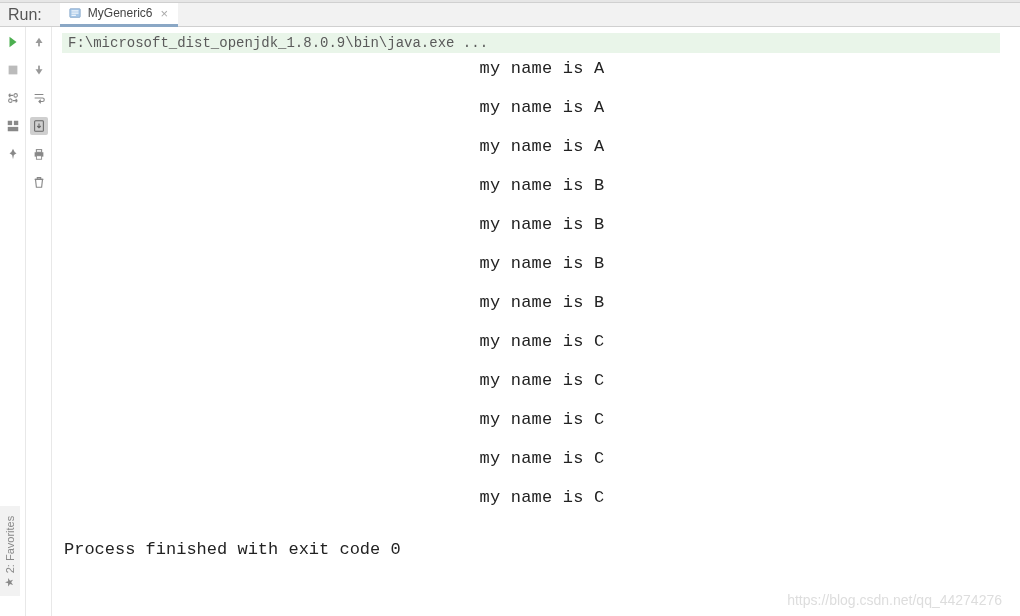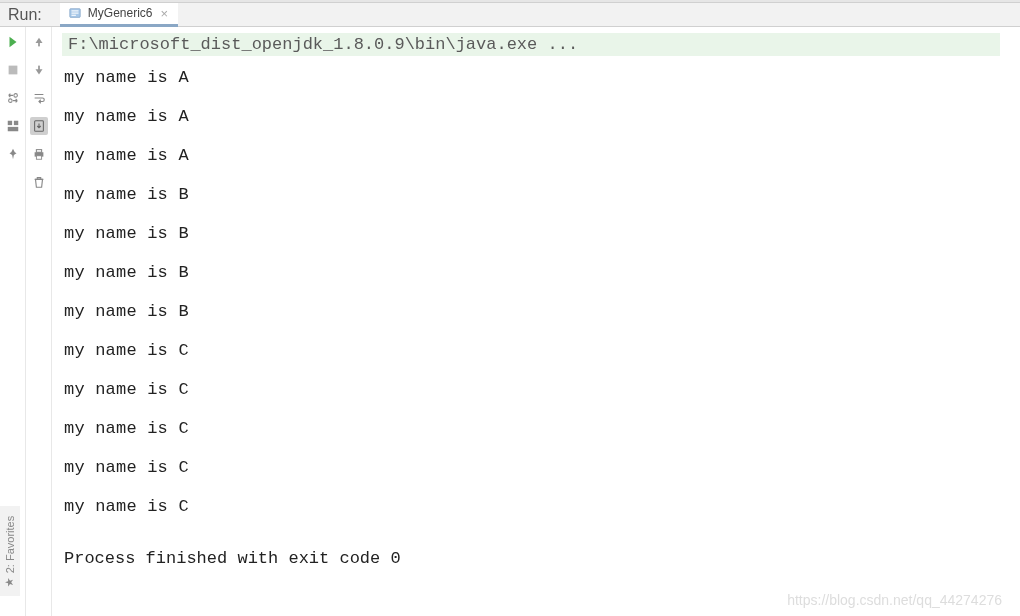--- a/index.html
+++ b/index.html
@@ -69,33 +69,34 @@
     .console-area {
       flex: 1;
       background: #fff;
       padding: 6px 0 0 10px;
       overflow: hidden;
     }
     .cmd-line {
       background: #e9f5e9;
       color: #5a5a5a;
       font-family: "Consolas", "Courier New", monospace;
-      font-size: 17px;
+      font-size: 14px;
       padding: 2px 6px;
-      margin-bottom: 12px;
+      margin-bottom: 6px;
       display: inline-block;
       width: calc(100% - 20px);
     }
     .out-line {
       font-family: "Consolas", "Courier New", monospace;
       font-size: 17px;
       color: #222;
       letter-spacing: 0.2px;
       margin-bottom: 20px;
       padding-left: 2px;
+      text-align: center;
     }
     .exit-line {
       font-family: "Consolas", "Courier New", monospace;
       font-size: 17px;
       color: #222;
       padding-left: 2px;
       margin-top: 33px;
     }
     .side-tab {
       position: absolute;

